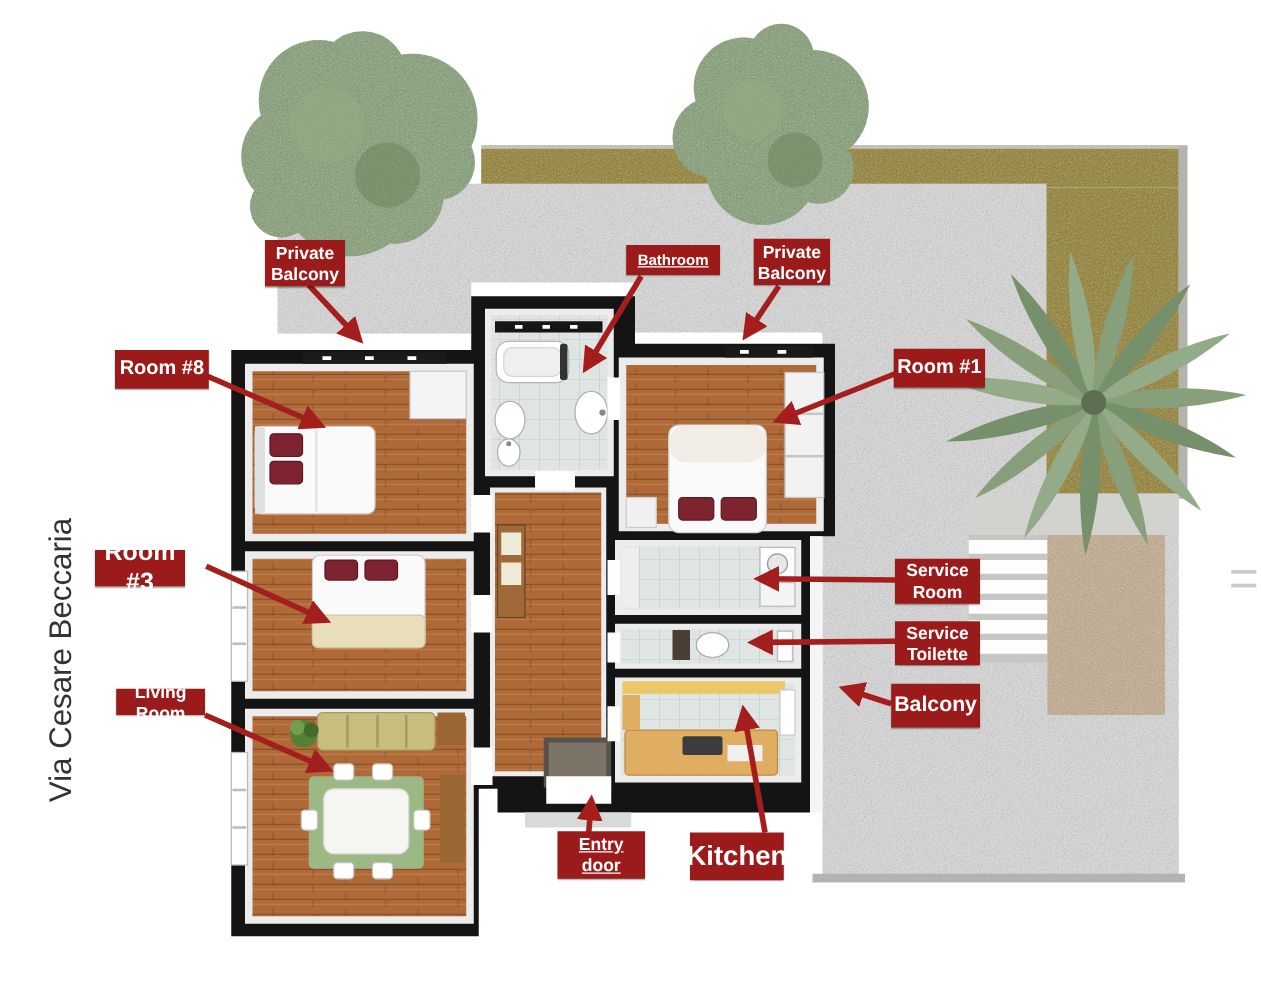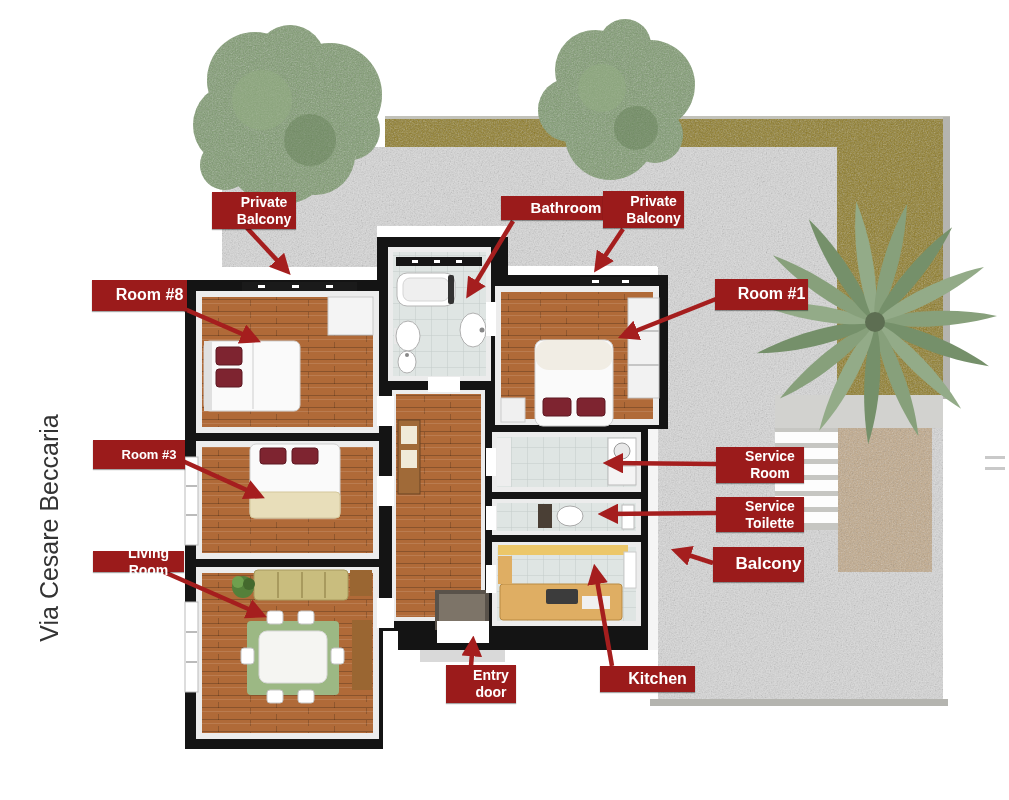--- a/index.html
+++ b/index.html
@@ -8,34 +8,33 @@
   #plan-svg{position:absolute;left:0;top:0;}
   .plan-label{
     position:absolute;
     background:var(--label-bg,#9b1b1b);
     color:var(--label-text,#fff);
     font-weight:bold;font-size:14px;line-height:1.18;
     display:flex;align-items:center;justify-content:center;
     text-align:center;white-space:pre-line;
     box-shadow:0 1px 1px rgba(0,0,0,.35);
     z-index:5;
-    padding-left:20px;
   }
   #lbl-pb-left {left:212px;top:192px;width:64px;height:37px;}
-  #lbl-bathroom{left:501px;top:196px;width:90px;height:24px;font-size:15px;}
+  #lbl-bathroom{left:501px;top:196px;width:75px;height:24px;font-size:12px;text-decoration:underline;}
   #lbl-pb-right{left:603px;top:191px;width:61px;height:37px;}
   #lbl-room2{left:92px; top:280px;width:75px;height:31px;font-size:16px;}
   #lbl-room1{left:715px;top:279px;width:73px;height:31px;font-size:16px;}
-  #lbl-room3{left:93px; top:440px;width:72px;height:29px;font-size:13px;}
+  #lbl-room3{left:76px; top:440px;width:72px;height:29px;font-size:20px;}
   #lbl-living{left:93px;top:551px;width:71px;height:21px;}
   #lbl-service-room{left:716px;top:447px;width:68px;height:36px;}
   #lbl-service-toilette{left:716px;top:497px;width:68px;height:35px;}
   #lbl-balcony{left:713px;top:547px;width:71px;height:35px;font-size:17px;}
-  #lbl-entry{left:446px;top:665px;width:50px;height:38px;}
-  #lbl-kitchen{left:600px;top:666px;width:75px;height:26px;font-size:16px;}
+  #lbl-entry{left:446px;top:665px;width:70px;height:38px;text-decoration:underline;}
+  #lbl-kitchen{left:552px;top:666px;width:75px;height:38px;font-size:22px;}
   #street-label{
     position:absolute;left:-66px;top:512px;width:230px;height:32px;
     transform:rotate(-90deg);
     color:var(--street-text,#333);font-size:25px;font-weight:400;
     display:flex;align-items:center;justify-content:center;z-index:4;
   }
 </style>
 </head>
 <body>
 

